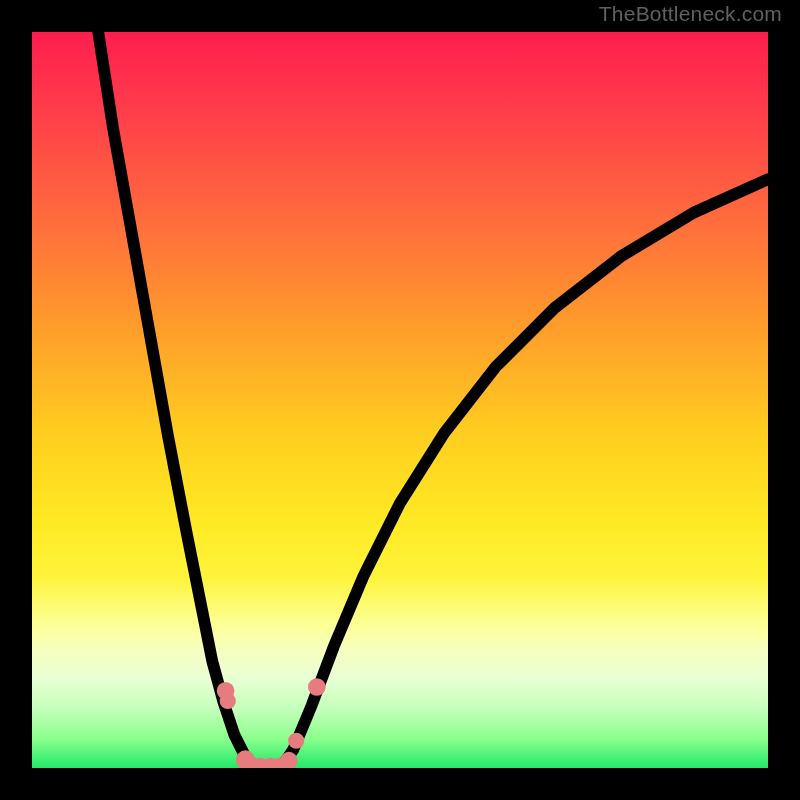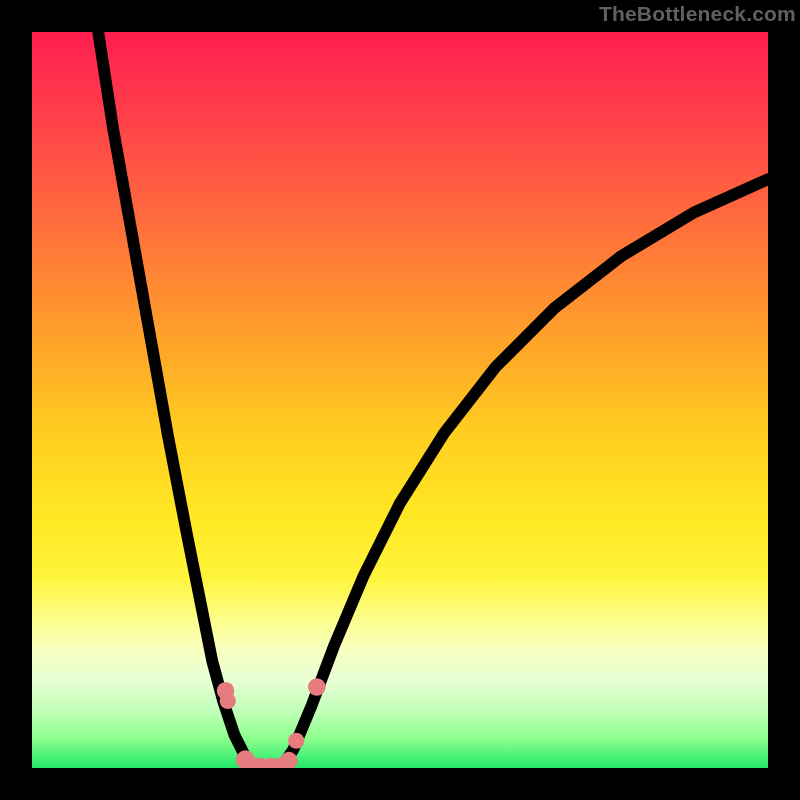--- a/index.html
+++ b/index.html
@@ -15,24 +15,24 @@
     position: absolute;
     left: 0;
     top: 0;
     width: 800px;
     height: 800px;
     background: #000;
   }
   .watermark {
     position: absolute;
     top: 2px;
-    right: 4px;
+    right: 18px;
     color: #606060;
     font-size: 21px;
-    font-weight: 700;
+    font-weight: 400;
     letter-spacing: 0.2px;
   }
   .plot-area {
     position: absolute;
     left: 32px;
     top: 32px;
     width: 736px;
     height: 736px;
     overflow: hidden;
   }

